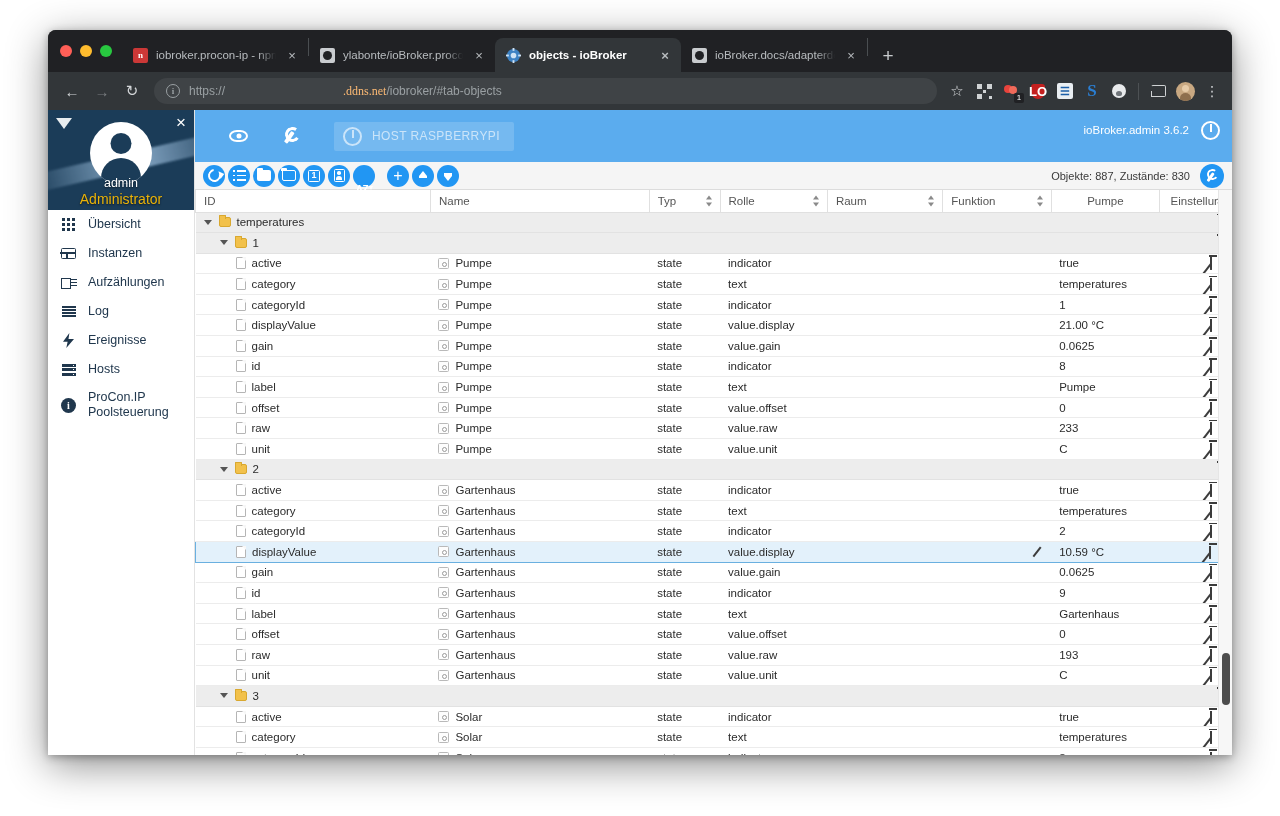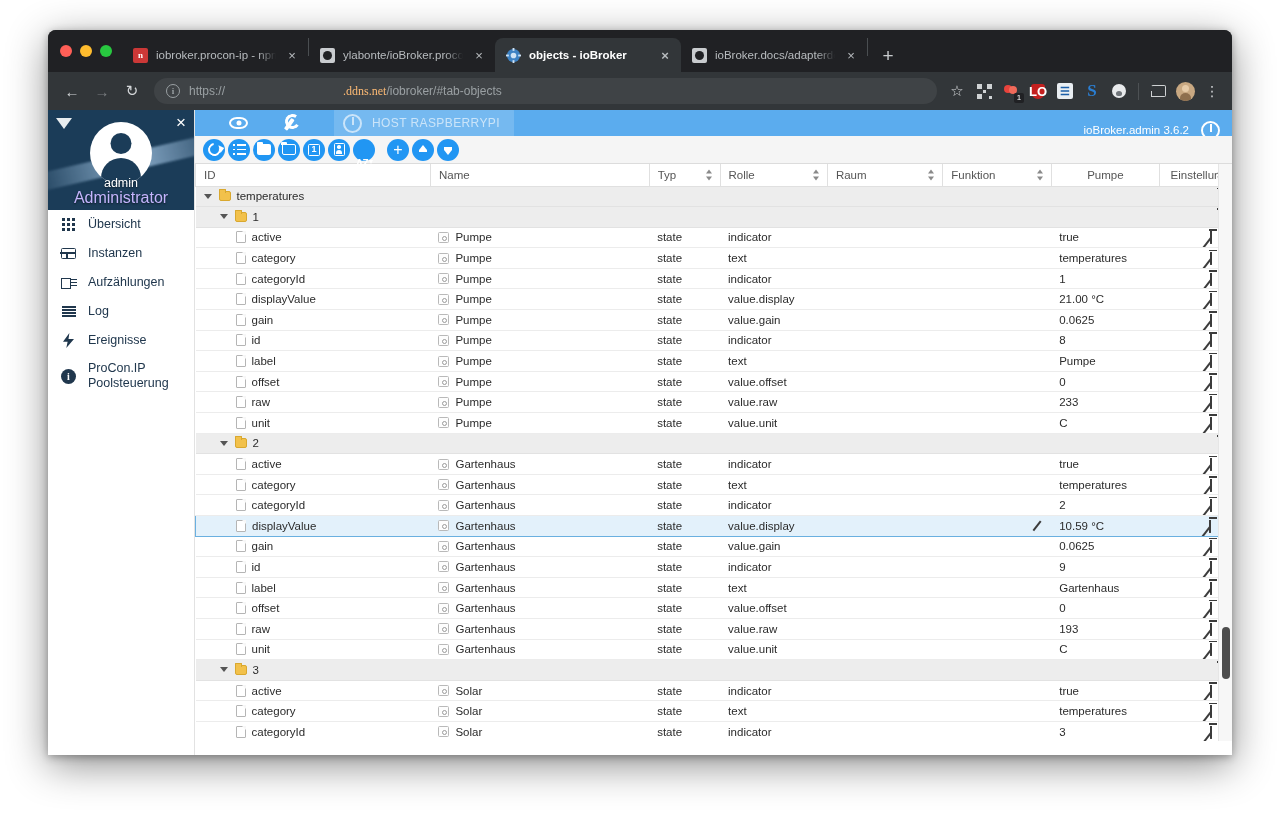--- a/index.html
+++ b/index.html
@@ -223,21 +223,21 @@
   }
   .sh-avatar::before{content:"";position:absolute;left:50%;top:11px;transform:translateX(-50%);width:21px;height:21px;border-radius:50%;background:#1b3c58;}
   .sh-avatar::after{content:"";position:absolute;left:50%;top:36px;transform:translateX(-50%);width:40px;height:30px;border-radius:20px 20px 0 0;background:#1b3c58;}
   .sh-name {
     position: absolute; left: 0; right: 0; bottom: 20px;
     text-align: center; color: #fff; font-size: 12.5px; z-index: 3;
     text-shadow: 0 1px 2px rgba(0,0,0,.6);
   }
   .sh-role {
     position: absolute; left: 0; right: 0; bottom: 3px;
-    text-align: center; color: #c4b5fd; font-size: 16px; z-index: 3;
+    text-align: center; color: #eab308; font-size: 14px; z-index: 3;
     text-shadow: 0 1px 2px rgba(0,0,0,.6);
   }
   .nav-item {
     display: flex; align-items: center;
     height: 29px; padding-left: 12px;
     gap: 11px;
     font-size: 12.5px; color: #20374d;
   }
   .nav-item.tall { height: 42px; align-items: center; }
   .nav-item.selected { background: #5bacee; color: #ffffff; }
@@ -270,21 +270,21 @@
   .i-info{width:15px;height:15px;border-radius:50%;background:#20374d;color:#fff;
     display:flex;align-items:center;justify-content:center;font-size:10px;font-weight:bold;
     font-family:"Liberation Serif",serif;}
 
   
   #main {
     position: absolute; left: 147px; top: 0; right: 0; bottom: 0;
     background: #ffffff;
   }
   #appbar {
-    height: 26px;
+    height: 52px;
     background: #5bacee;
     display: flex; align-items: center;
     padding: 0 12px 0 34px;
     gap: 34px;
     position: relative;
   }
   .appbar-ic { color: #fff; display: flex; align-items: center; justify-content: center;}
   .i-eye{width:19px;height:12px;border-radius:50% / 60%;border:2px solid #fff;position:relative;}
   .i-eye::after{content:"";position:absolute;left:50%;top:50%;transform:translate(-50%,-50%);width:5px;height:5px;border-radius:50%;background:#fff;}
   .i-wrench{width:18px;height:18px;position:relative;transform:rotate(0deg);}
@@ -596,20 +596,30 @@
             </span>
           </span>
         <span class="nav-lbl">Log</span>
       </div>
       <div class="nav-item">
         <span class="nav-ic">
             <span class="i-bolt"></span>
           </span>
         <span class="nav-lbl">Ereignisse</span>
       </div>
+      <div class="nav-item">
+        <span class="nav-ic">
+            <span class="i-hosts">
+              <i></i>
+              <i></i>
+              <i></i>
+            </span>
+          </span>
+        <span class="nav-lbl">Hosts</span>
+      </div>
       <div class="nav-item tall">
         <span class="nav-ic">
             <span class="i-info">i</span>
           </span>
         <span class="nav-lbl" style="white-space:pre-line">ProCon.IP Poolsteuerung</span>
       </div>
     </div>
 
     <div id="main">
 
@@ -659,20 +669,26 @@
         <div class="tb gap">
             <span class="i-plus">+</span>
           </div>
         <div class="tb">
             <span class="i-arrow-up"></span>
           </div>
         <div class="tb">
             <span class="i-arrow-dn"></span>
           </div>
 
+        <div id="toolbar-right">
+          <span>Objekte: 887, Zustände: 830</span>
+          <span class="tb tb-wrench-big">
+              <span class="i-wrench-sm"></span>
+            </span>
+        </div>
       </div>
 
       <div id="tablewrap">
         <table class="grid">
           <colgroup>
             <col style="width:232px">
               <col style="width:216px">
               <col style="width:70px">
             <col style="width:106px">
               <col style="width:114px">

